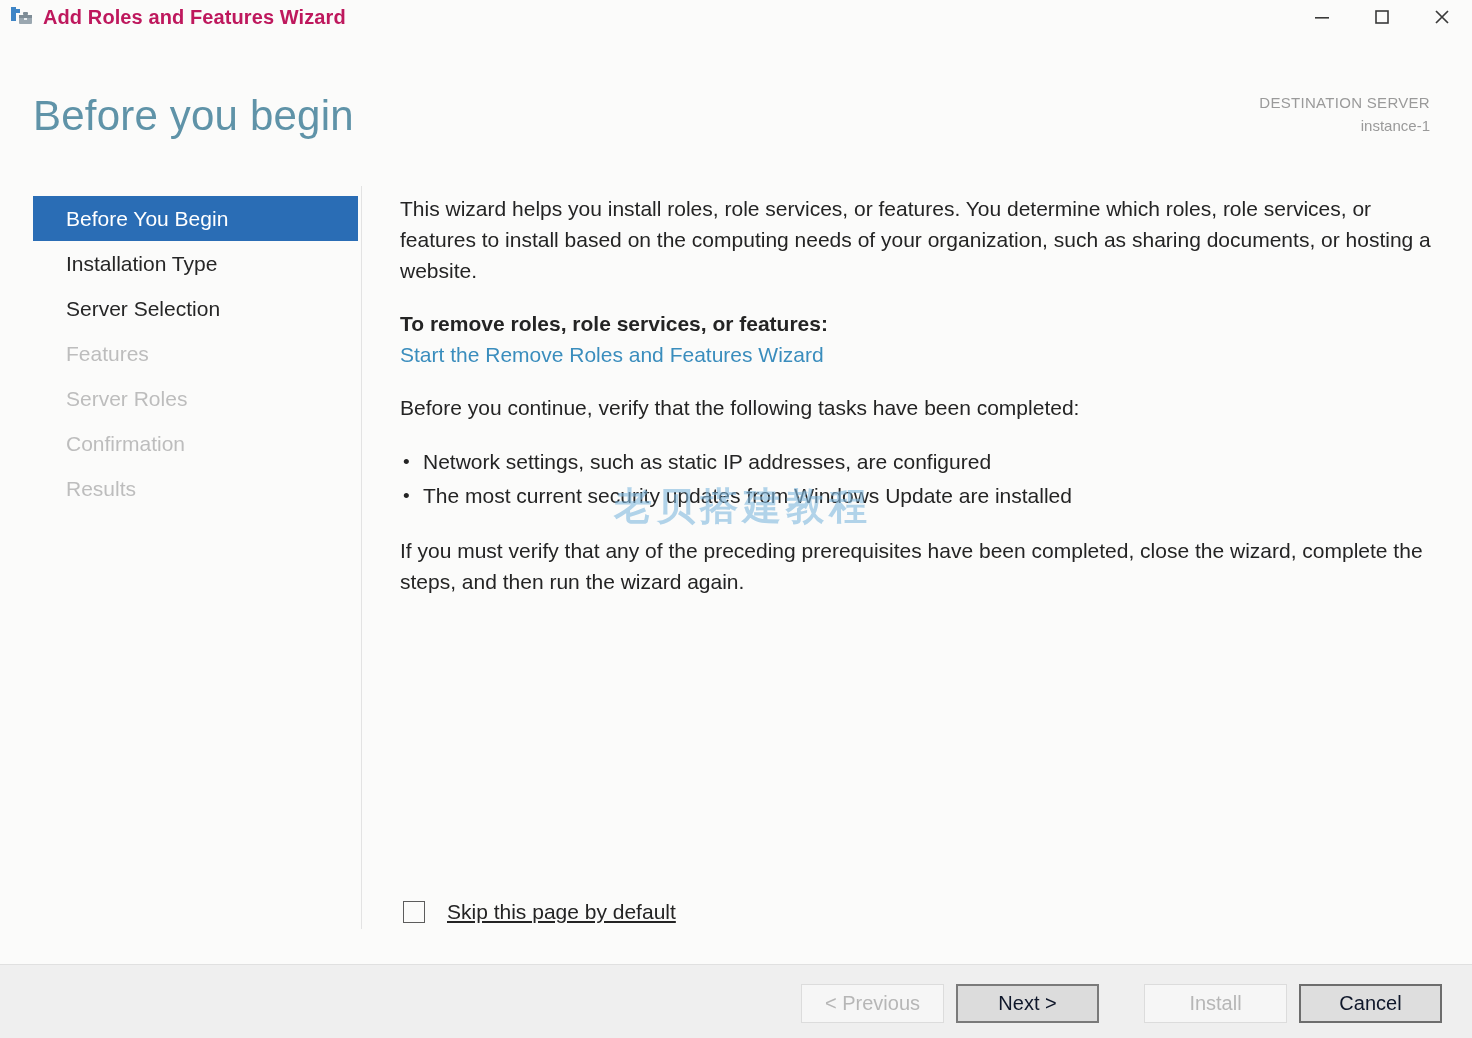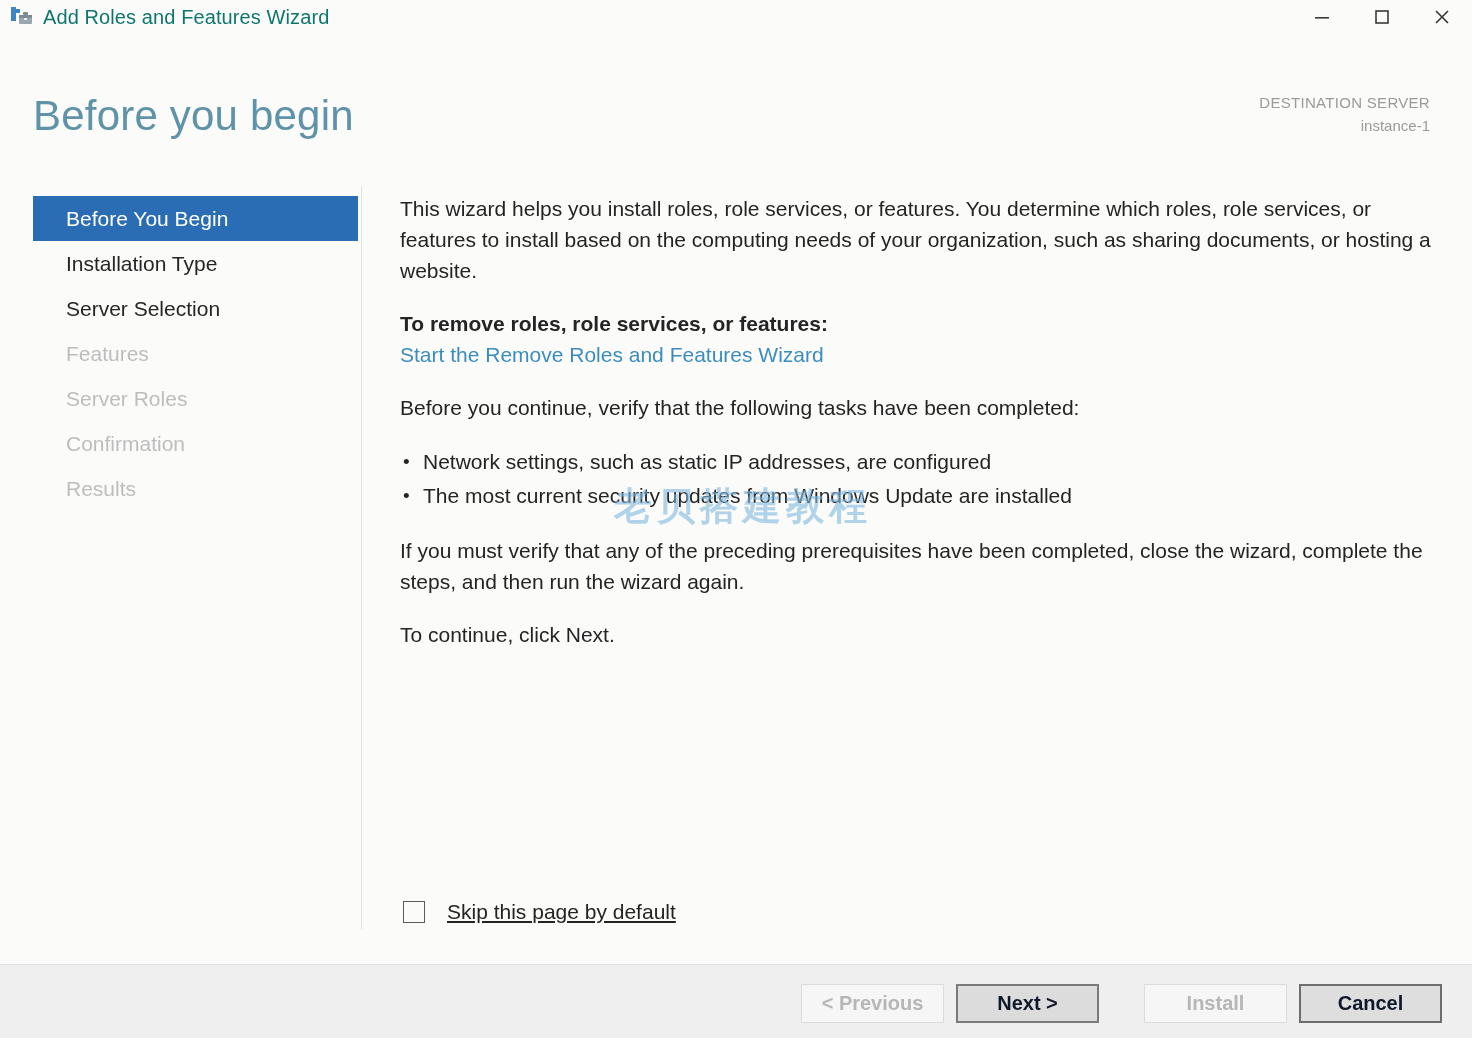--- a/index.html
+++ b/index.html
@@ -29,22 +29,22 @@
   .title-icon {
     width: 24px;
     height: 22px;
     margin-left: 10px;
     margin-right: 9px;
     flex: 0 0 auto;
     position: relative;
   }
   .title-text {
     font-size: 20px;
-    font-weight: normal;
-    color: #0f766e;
+    font-weight: bold;
+    color: #be185d;
     letter-spacing: 0.1px;
     white-space: nowrap;
   }
   .win-buttons {
     position: absolute;
     right: 0; top: 0;
     height: 34px;
     display: flex;
     align-items: center;
   }
@@ -231,21 +231,20 @@
     width: 1472px;
     height: 73px;
     background: #efefef;
   }
   .footer-buttons {
     position: absolute;
     right: 30px;
     top: 19px;
     display: flex;
     align-items: flex-start;
-    font-weight: bold;
   }
   .btn {
     height: 39px;
     min-width: 143px;
     box-sizing: border-box;
     font-size: 20px;
     font-family: "Liberation Sans", sans-serif;
     background: #fbfbfb;
     border: 1px solid #cfcfcf;
     color: #0f172a;
@@ -335,21 +334,20 @@
   </p>
 
   <p>Before you continue, verify that the following tasks have been completed:</p>
 
   <ul class="task-list">
     <li>Network settings, such as static IP addresses, are configured</li>
     <li>The most current security updates from Windows Update are installed</li>
   </ul>
 
   <p>If you must verify that any of the preceding prerequisites have been completed, close the wizard, complete the steps, and then run the wizard again.</p>
-  <p>To continue, click Next.</p>
 </div>
 
 <div class="watermark">
   <div class="wm-cn">老贝搭建教程</div>
 </div>
 
 <div class="skip-row">
   <span class="checkbox"></span>
   <span class="skip-label">Skip this page by default</span>
 </div>

